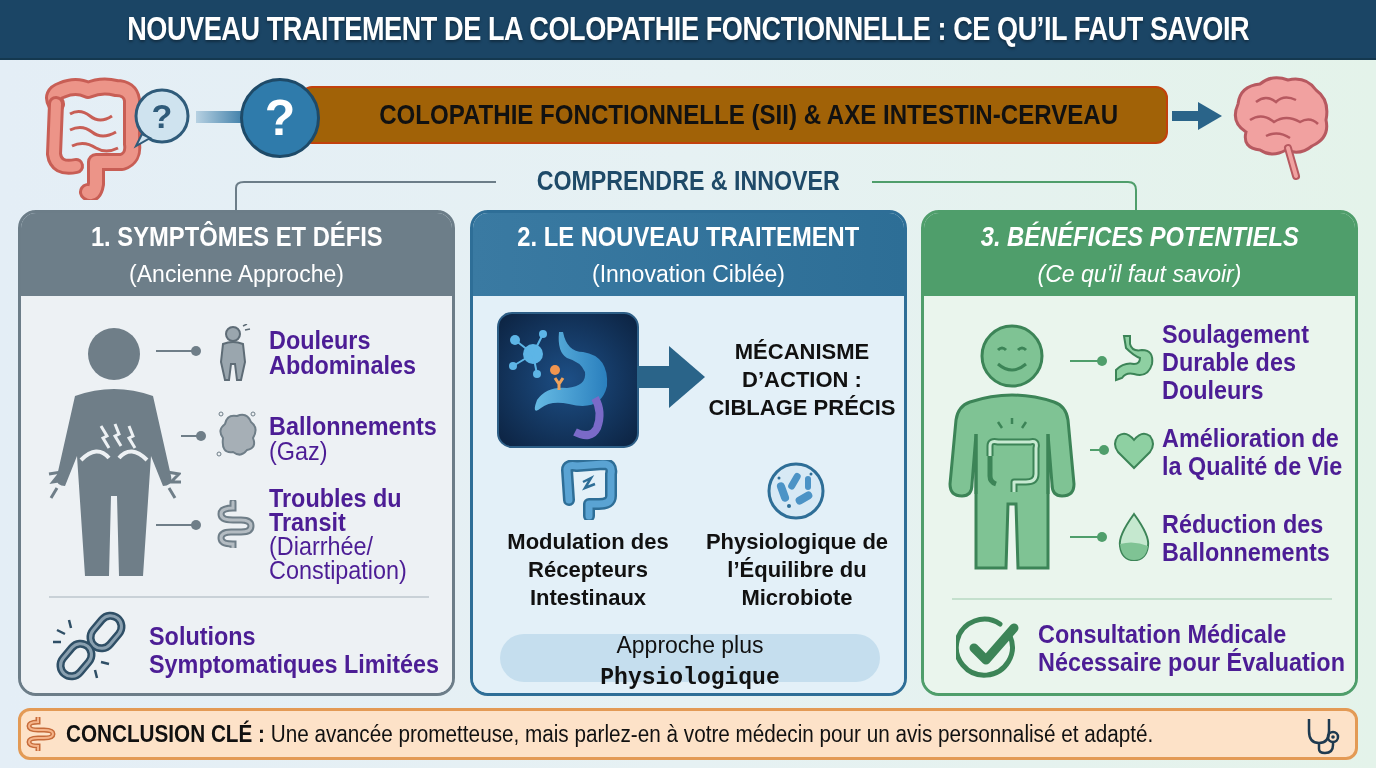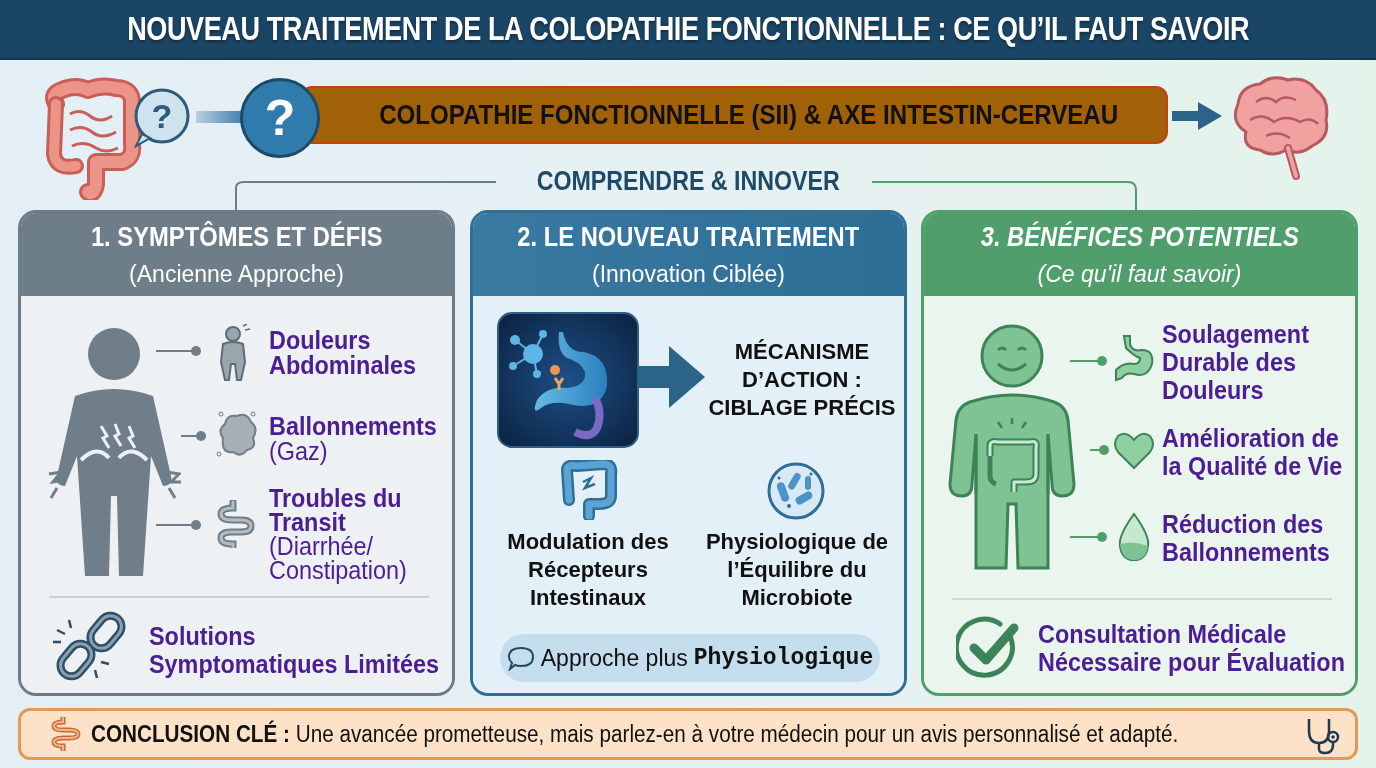--- a/index.html
+++ b/index.html
@@ -84,29 +84,30 @@
   .connector::after {
     content: ""; position: absolute; right: -5px; top: -4px; width: 10px; height: 10px; border-radius: 50%;
     background: inherit;
   }
   .divider { position: absolute; height: 2px; }
 
   .pill-note {
     position: absolute; left: 27px; top: 338px; width: 380px; height: 48px; border-radius: 24px;
     background: #c5deee; display: flex; align-items: center; justify-content: center; gap: 6px;
     font-size: 23px;
+    flex-direction: column;
   }
   .pill-note b { font-weight: 700; font-family: Liberation Mono, monospace; }
 
   .center-label { position: absolute; text-align: center; font-size: 22px; font-weight: 700; line-height: 28px; }
 
   .conclusion {
     position: absolute; left: 18px; top: 708px; width: 1340px; height: 52px;
     background: #fde2c8; border: 3px solid #e39a55; border-radius: 12px;
-    display: flex; align-items: center; padding-left: 30px;
+    display: flex; align-items: center; padding-left: 5px;
   }
   .conclusion .txt { font-size: 23px; white-space: nowrap; transform: scaleX(0.9); transform-origin: left; display: inline-block; margin-left: 10px; }
   .conclusion .txt b { font-weight: 700; }
 </style>
 </head>
 <body>
 
 <div class="title-bar">
   <h1>NOUVEAU TRAITEMENT DE LA COLOPATHIE FONCTIONNELLE : CE QU’IL FAUT SAVOIR</h1>
 </div>

